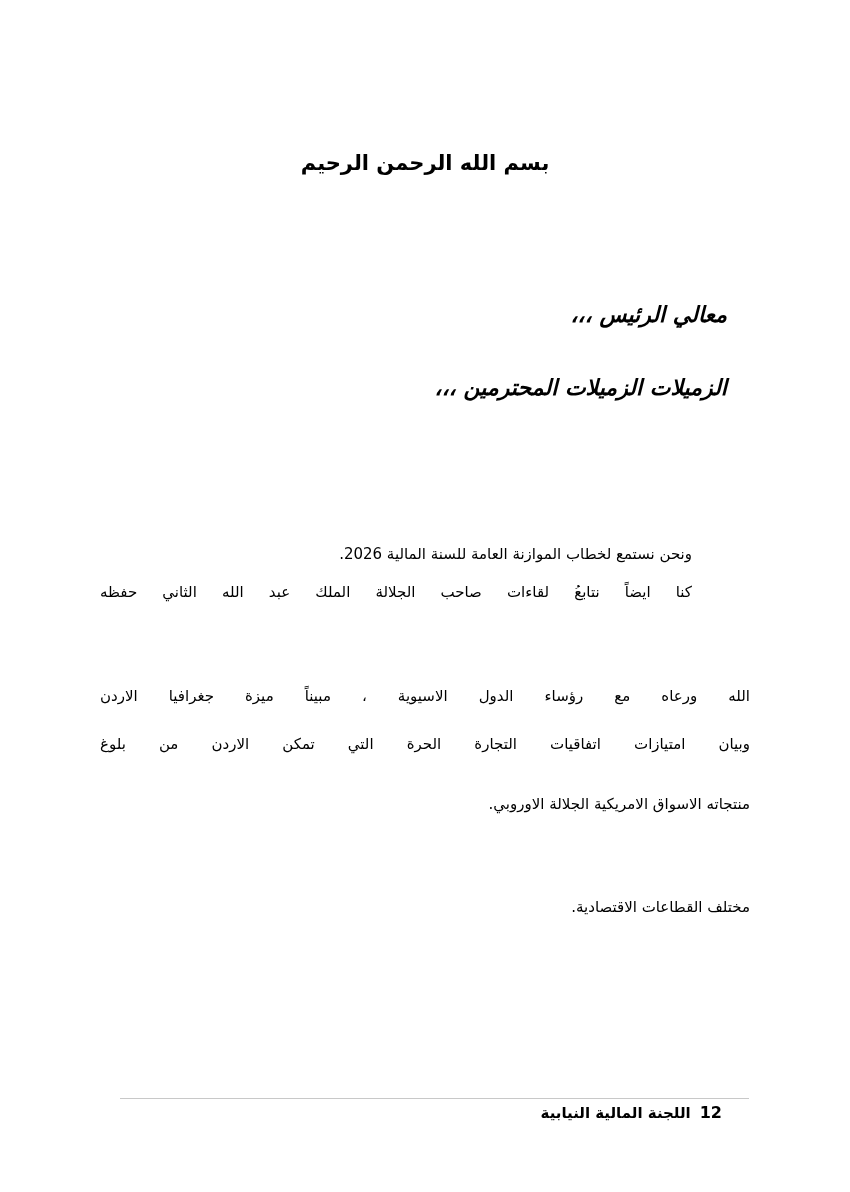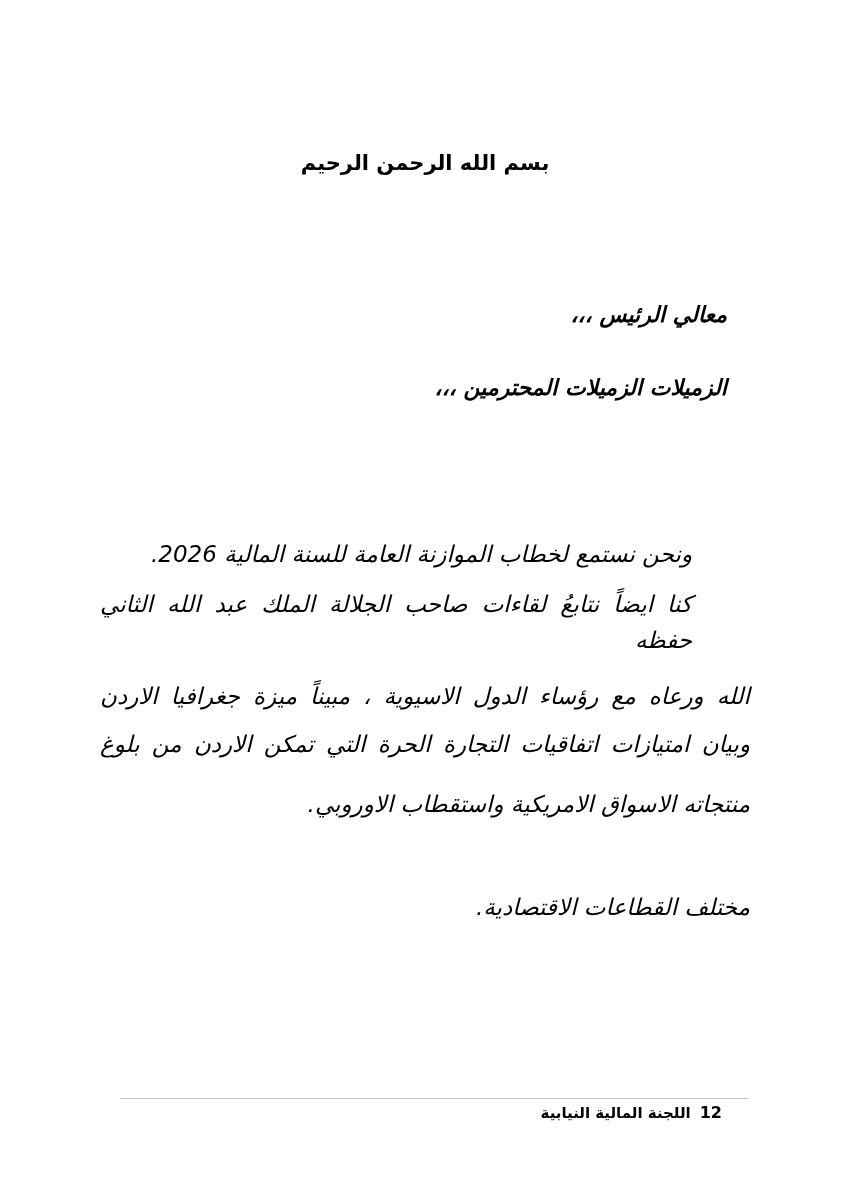--- a/index.html
+++ b/index.html
@@ -36,34 +36,33 @@
     line-height: 34px;
     text-align: right;
     font-style: italic;
   }
   .greeting-1 { top: 298px; }
   .greeting-2 { top: 371px; }
   .line {
     position: absolute;
     left: 100px;
     right: 100px;
-    font-size: 23px;
+    font-size: 15px;
     line-height: 36px;
     white-space: nowrap;
-    font-style: italic;
   }
   .justify {
     white-space: normal;
     text-align: justify;
     text-align-last: justify;
   }
   .right { text-align: right; }
   .indent { padding-right: 58px; }
   .p1    { top: 536px; }
-  .p2-l1 { top: 586px; }
+  .p2-l1 { top: 574px; }
   .p2-l2 { top: 678px; }
   .p2-l3 { top: 726px; }
   .p2-l4 { top: 786px; }
   .p3-l1 { top: 866px; }
   .p3-l2 { top: 889px; }
   .footer-rule {
     position: absolute;
     top: 1098px;
     left: 120px;
     width: 629px;
@@ -98,21 +97,21 @@
   <div class="greeting greeting-2">الزميلات الزميلات المحترمين ،،،</div>
 
   <div class="line right indent p1">ونحن نستمع لخطاب الموازنة العامة للسنة المالية 2026.</div>
 
   <div class="line justify indent p2-l1">كنا ايضاً نتابعُ لقاءات صاحب الجلالة الملك عبد الله الثاني حفظه</div>
 
   <div class="line justify p2-l2">الله ورعاه مع رؤساء الدول الاسيوية ، مبيناً ميزة جغرافيا الاردن</div>
 
   <div class="line justify p2-l3">وبيان امتيازات اتفاقيات التجارة الحرة التي تمكن الاردن من بلوغ</div>
 
-  <div class="line right p2-l4">منتجاته الاسواق الامريكية واستقطاب الاوروبي.</div>
+  <div class="line right p2-l4">منتجاته الاسواق الامريكية الجلالة الاوروبي.</div>
 
 
   <div class="line right p3-l2">مختلف القطاعات الاقتصادية.</div>
 
   <div class="footer-rule"></div>
 
   <div class="page-footer">
     <span class="page-num">12</span>
     <span class="committee">اللجنة المالية النيابية</span>
   </div>

